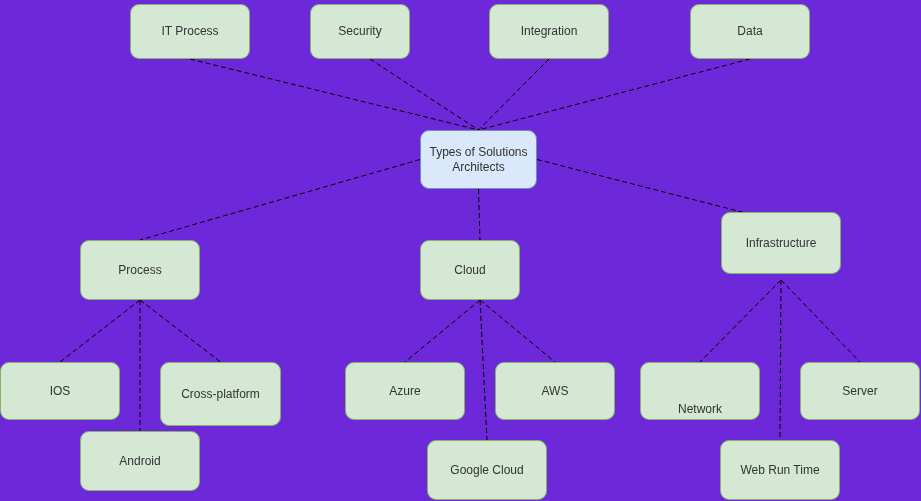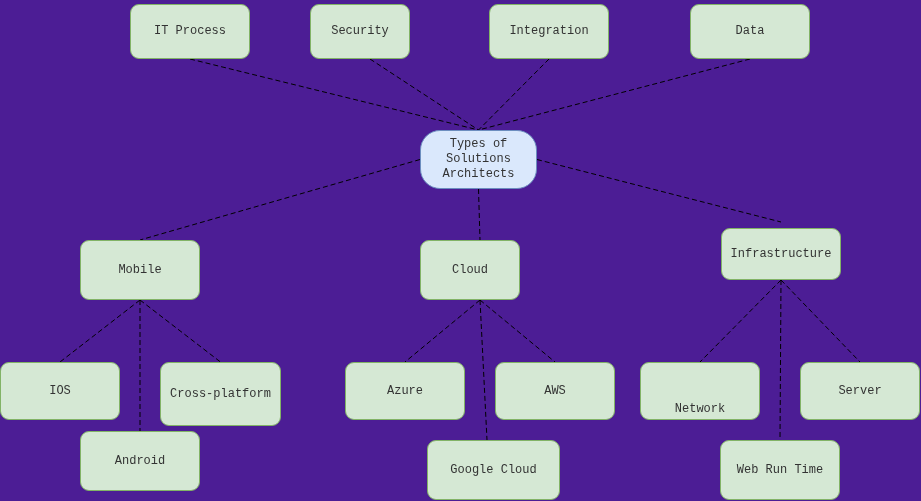--- a/index.html
+++ b/index.html
@@ -4,23 +4,23 @@
 <style>
   html, body {
     margin: 0;
     padding: 0;
     background: #ffffff;
   }
   .canvas {
     position: relative;
     width: 921px;
     height: 501px;
-    background: #4c1d95;
+    background: #6d28d9;
     overflow: hidden;
-    font-family: Liberation Mono, monospace;
+    font-family: Liberation Sans, sans-serif;
   }
   .edges {
     position: absolute;
     left: 0;
     top: 0;
     pointer-events: none;
   }
   .node {
     position: absolute;
     box-sizing: border-box;
@@ -71,48 +71,48 @@
     </div>
     <div class="node" style="left: 310px; top: 4px; width: 100px; height: 55px; background: rgb(213, 232, 212); border-color: rgb(130, 179, 102); color: rgb(51, 51, 51);">
       <span class="label">Security</span>
     </div>
     <div class="node" style="left: 489px; top: 4px; width: 120px; height: 55px; background: rgb(213, 232, 212); border-color: rgb(130, 179, 102); color: rgb(51, 51, 51);">
       <span class="label">Integration</span>
     </div>
     <div class="node" style="left: 690px; top: 4px; width: 120px; height: 55px; background: rgb(213, 232, 212); border-color: rgb(130, 179, 102); color: rgb(51, 51, 51);">
       <span class="label">Data</span>
     </div>
-    <div class="node" style="left: 420px; top: 130px; width: 117px; height: 59px; background: rgb(218, 232, 252); border-color: rgb(108, 142, 191); color: rgb(51, 51, 51); border-radius: 20px;">
+    <div class="node" style="left: 420px; top: 130px; width: 117px; height: 59px; background: rgb(218, 232, 252); border-color: rgb(108, 142, 191); color: rgb(51, 51, 51);">
       <span class="label">Types of Solutions Architects</span>
     </div>
     <div class="node" style="left: 80px; top: 240px; width: 120px; height: 60px; background: rgb(213, 232, 212); border-color: rgb(130, 179, 102); color: rgb(51, 51, 51);">
-      <span class="label">Mobile</span>
+      <span class="label">Process</span>
     </div>
     <div class="node" style="left: 420px; top: 240px; width: 100px; height: 60px; background: rgb(213, 232, 212); border-color: rgb(130, 179, 102); color: rgb(51, 51, 51);">
       <span class="label">Cloud</span>
     </div>
-    <div class="node" style="left: 721px; top: 228px; width: 120px; height: 52px; background: rgb(213, 232, 212); border-color: rgb(130, 179, 102); color: rgb(51, 51, 51);">
+    <div class="node" style="left: 721px; top: 212px; width: 120px; height: 62px; background: rgb(213, 232, 212); border-color: rgb(130, 179, 102); color: rgb(51, 51, 51);">
       <span class="label">Infrastructure</span>
     </div>
     <div class="node" style="left: 0px; top: 362px; width: 120px; height: 58px; background: rgb(213, 232, 212); border-color: rgb(130, 179, 102); color: rgb(51, 51, 51);">
       <span class="label">IOS</span>
     </div>
     <div class="node" style="left: 160px; top: 362px; width: 121px; height: 64px; background: rgb(213, 232, 212); border-color: rgb(130, 179, 102); color: rgb(51, 51, 51);">
       <span class="label">Cross-platform</span>
     </div>
     <div class="node" style="left: 80px; top: 431px; width: 120px; height: 60px; background: rgb(213, 232, 212); border-color: rgb(130, 179, 102); color: rgb(51, 51, 51);">
       <span class="label">Android</span>
     </div>
     <div class="node" style="left: 345px; top: 362px; width: 120px; height: 58px; background: rgb(213, 232, 212); border-color: rgb(130, 179, 102); color: rgb(51, 51, 51);">
       <span class="label">Azure</span>
     </div>
     <div class="node" style="left: 495px; top: 362px; width: 120px; height: 58px; background: rgb(213, 232, 212); border-color: rgb(130, 179, 102); color: rgb(51, 51, 51);">
       <span class="label">AWS</span>
     </div>
-    <div class="node" style="left: 427px; top: 440px; width: 133px; height: 60px; background: rgb(213, 232, 212); border-color: rgb(130, 179, 102); color: rgb(51, 51, 51);">
+    <div class="node" style="left: 427px; top: 440px; width: 120px; height: 60px; background: rgb(213, 232, 212); border-color: rgb(130, 179, 102); color: rgb(51, 51, 51);">
       <span class="label">Google Cloud</span>
     </div>
     <div class="node" style="left: 640px; top: 362px; width: 120px; height: 58px; background: rgb(213, 232, 212); border-color: rgb(130, 179, 102); color: rgb(51, 51, 51); align-items: flex-end;">
       <span class="label">Network</span>
     </div>
     <div class="node" style="left: 800px; top: 362px; width: 120px; height: 58px; background: rgb(213, 232, 212); border-color: rgb(130, 179, 102); color: rgb(51, 51, 51);">
       <span class="label">Server</span>
     </div>
     <div class="node" style="left: 720px; top: 440px; width: 120px; height: 60px; background: rgb(213, 232, 212); border-color: rgb(130, 179, 102); color: rgb(51, 51, 51);">
       <span class="label">Web Run Time</span>

